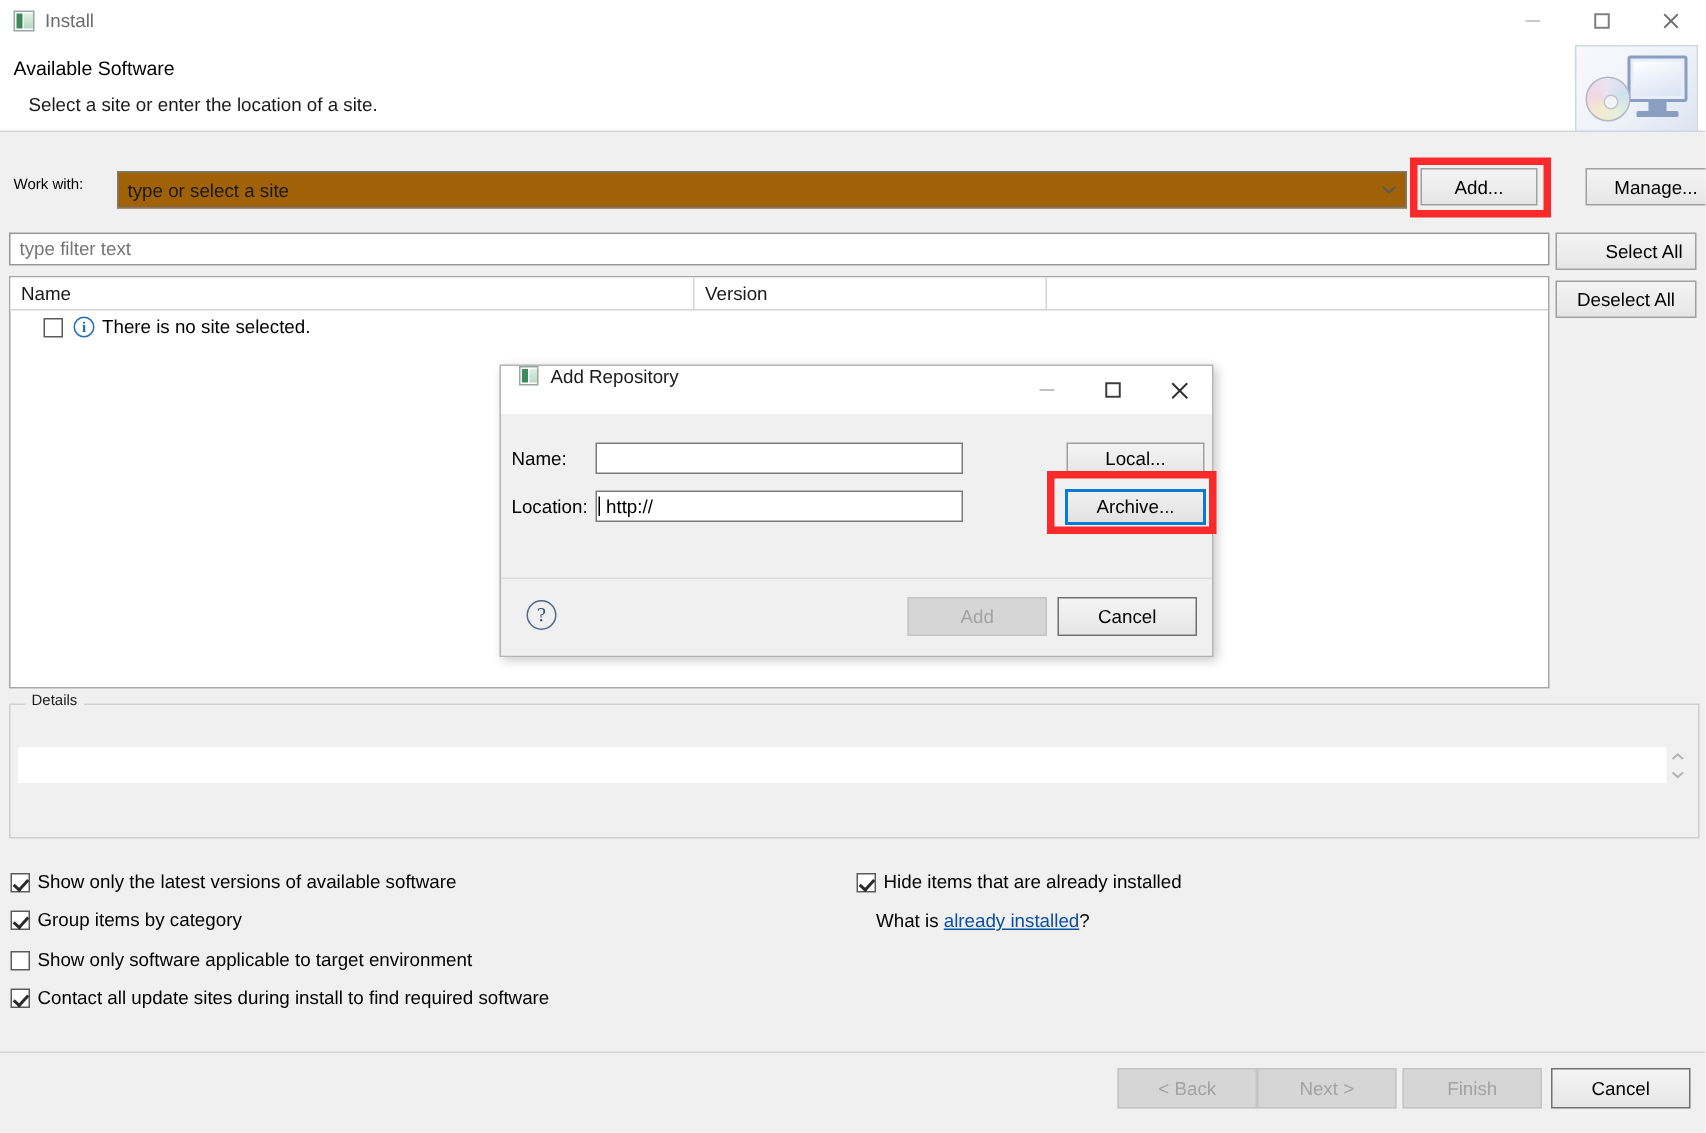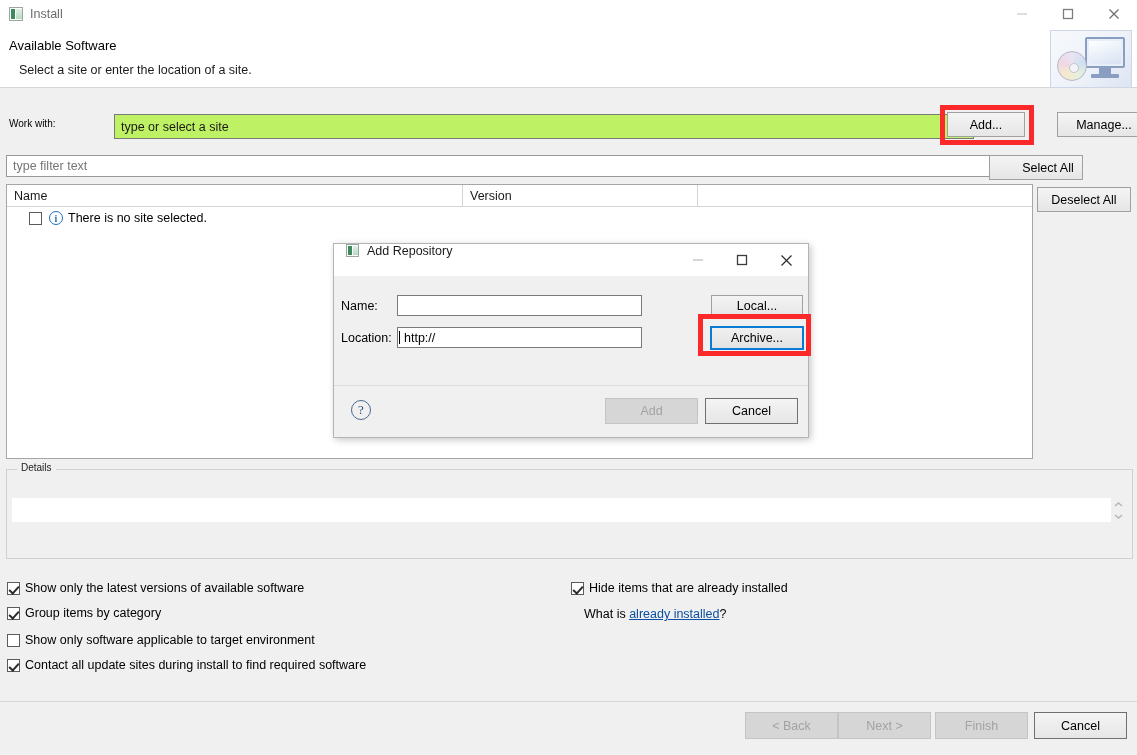--- a/index.html
+++ b/index.html
@@ -123,23 +123,23 @@
     position: absolute; left: 0; top: 25px;
     width: 1137px; height: 26px;
   }
   .lbl-workwith {
     position: absolute; left: 9px; top: 4px;
     font-size: 10px;
   }
   .combo {
     position: absolute; left: 78px; top: 0;
     width: 860px; height: 25px;
-    background: #bef264;
+    background: #a16207;
     border: 1px solid #7a7a7a;
-    display: flex; align-items: center; margin-left: 36px;
+    display: flex; align-items: center;
   }
   .combo .combo-text {
     padding-left: 6px; font-size: 12.5px; color: #1a1a1a;
     flex: 1; white-space: nowrap; overflow: hidden;
   }
   .combo .combo-arrow {
     width: 22px; height: 100%;
     display: flex; align-items: center; justify-content: center;
   }
 
@@ -157,21 +157,21 @@
     background: #d6d6d6;
     border-color: #c4c4c4;
   }
   .btn.focusring {
     border: 2px solid #0a7ad4;
     background: linear-gradient(#f0f0f0, #e2e2e2);
   }
 
   .btn-add     { position: absolute; left: 947px; top: 112px; width: 78px; height: 25px; }
   .btn-manage  { position: absolute; left: 1037px; top: 112px; width: 94px; height: 25px; margin-left: 20px; }
-  .btn-selall  { position: absolute; left: 989px; top: 155px; width: 94px; height: 25px; padding-left: 24px; }
+  .btn-selall  { position: absolute; left: 1037px; top: 155px; width: 94px; height: 25px; padding-left: 24px; }
   .btn-deselall{ position: absolute; left: 1037px; top: 187px; width: 94px; height: 25px; }
 
   .redbox {
     position: absolute;
     border: 5px solid #fb2929;
     pointer-events: none;
   }
   .redbox-add {
     left: 940px; top: 105px; width: 94px; height: 40px;
   }

